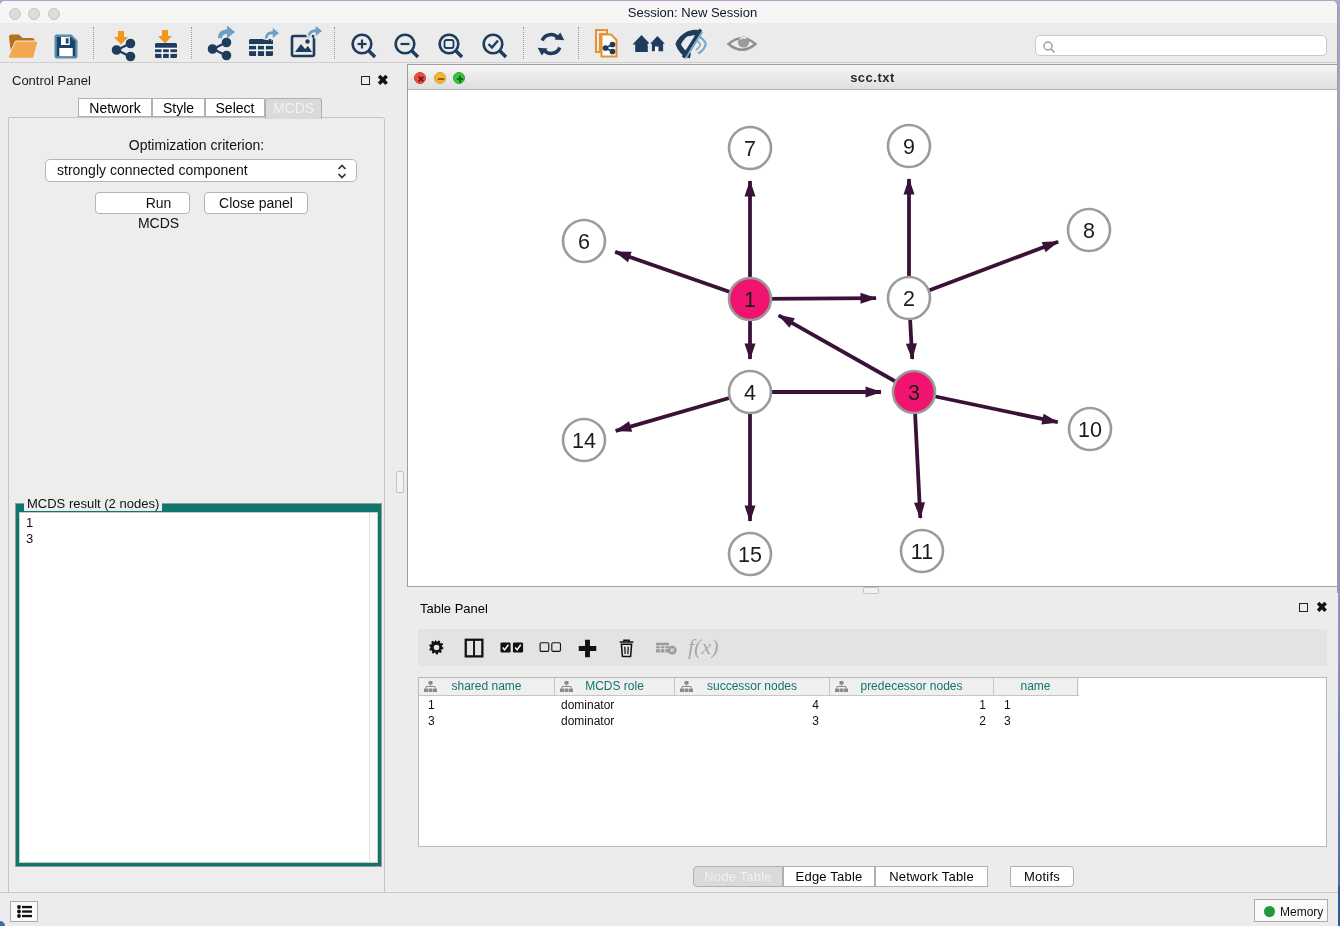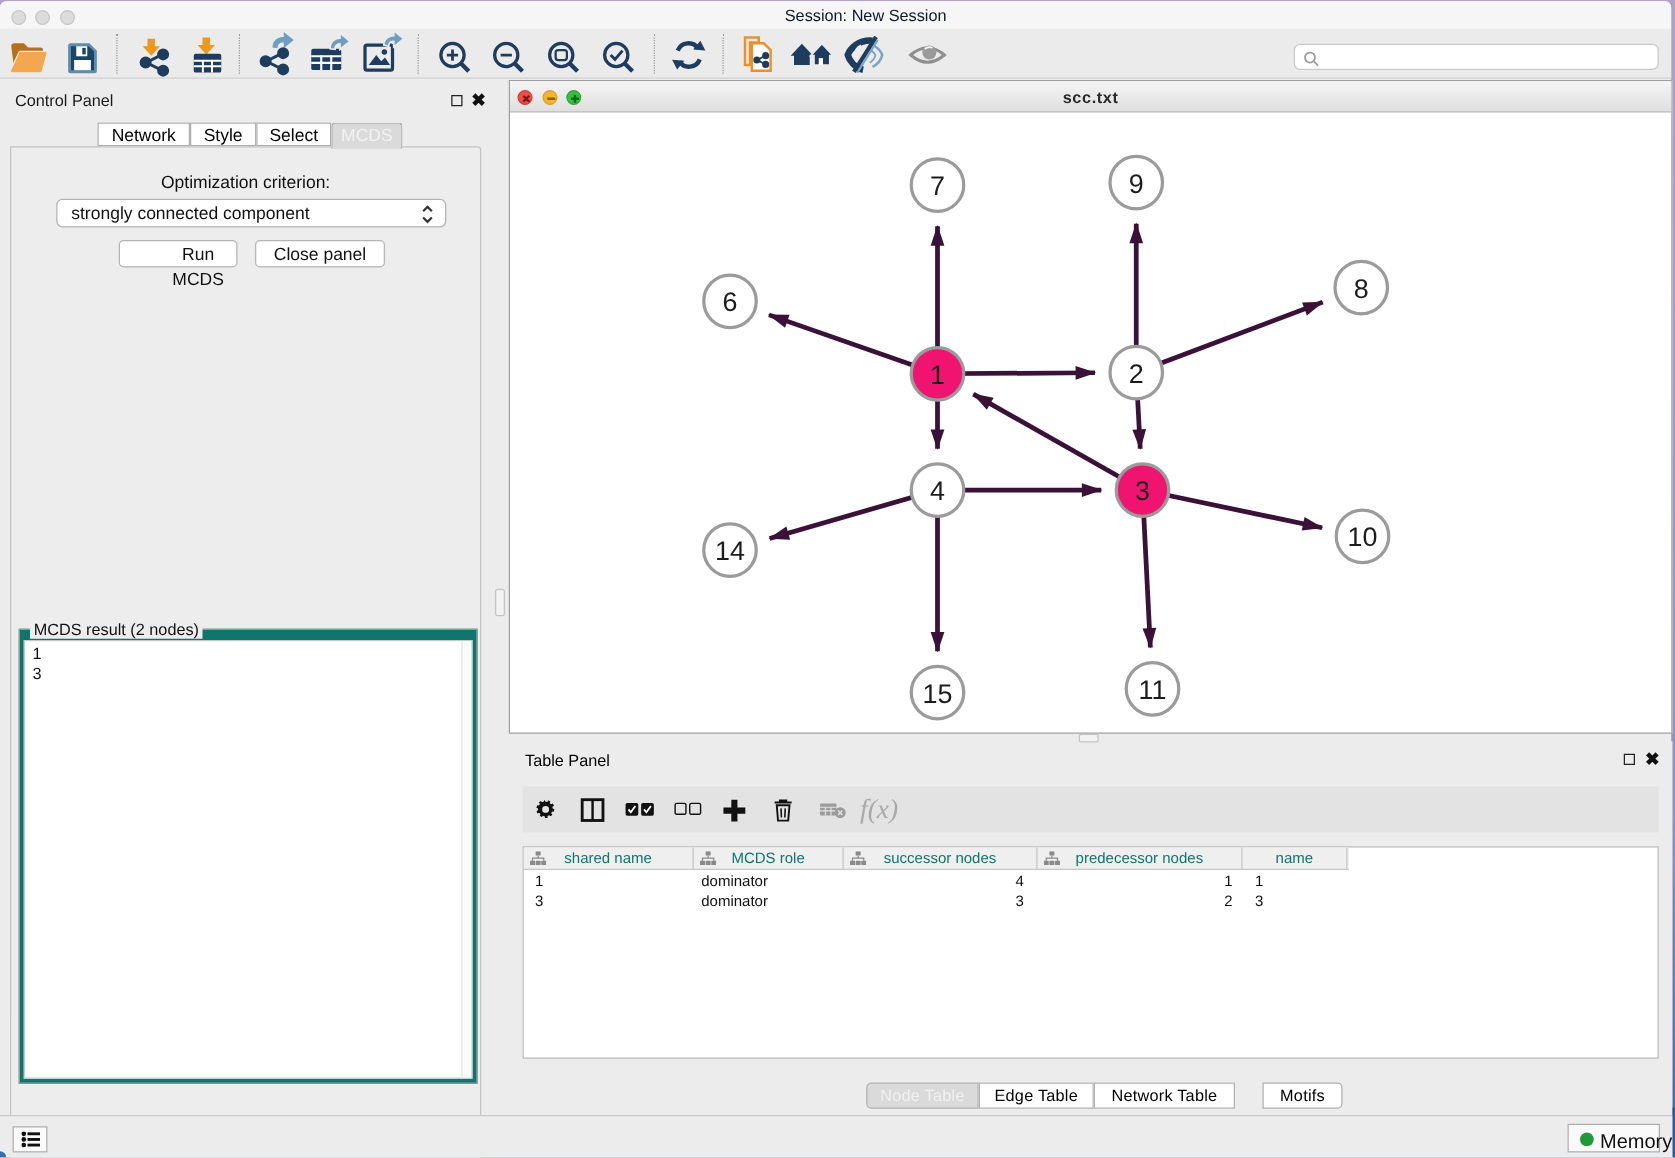--- a/index.html
+++ b/index.html
@@ -64,21 +64,21 @@
 .cell { position:absolute; font-size:12px; color:#111; }
 #tp-tabs { position:absolute; left:0; top:273px; width:100%; height:21px; }
 .ttab { position:absolute; top:0; height:21px; background:#fff; border:1px solid #b0b0b0;
   font-size:13px; text-align:center; line-height:20px; color:#000; letter-spacing:0.2px; }
 
 #statusbar { position:absolute; left:0; top:891px; width:1339px; height:35px; background:#ececec;
   border-top:1px solid #c9c9c9; }
 #sb-left { position:absolute; left:10px; top:8px; width:28px; height:21px; background:#fafafa;
   border:1px solid #adadad; display:flex; align-items:center; justify-content:center; }
 #sb-mem { position:absolute; right:11px; top:6px; width:74px; height:23px; background:#fafafa;
-  border:1px solid #adadad; font-size:16px; color:#111; }
+  border:1px solid #adadad; font-size:12px; color:#111; }
 #sb-mem .dot { position:absolute; left:9px; top:6px; width:11px; height:11px; border-radius:50%; background:#1f9939; }
 #sb-mem .txt { position:absolute; left:25px; top:4.5px; }
 </style>
 </head>
 <body>
 <div id="win">
   <div id="titlebar">
     <div class="tl" style="left:9px"></div>
     <div class="tl" style="left:28px"></div>
     <div class="tl" style="left:48px"></div>

